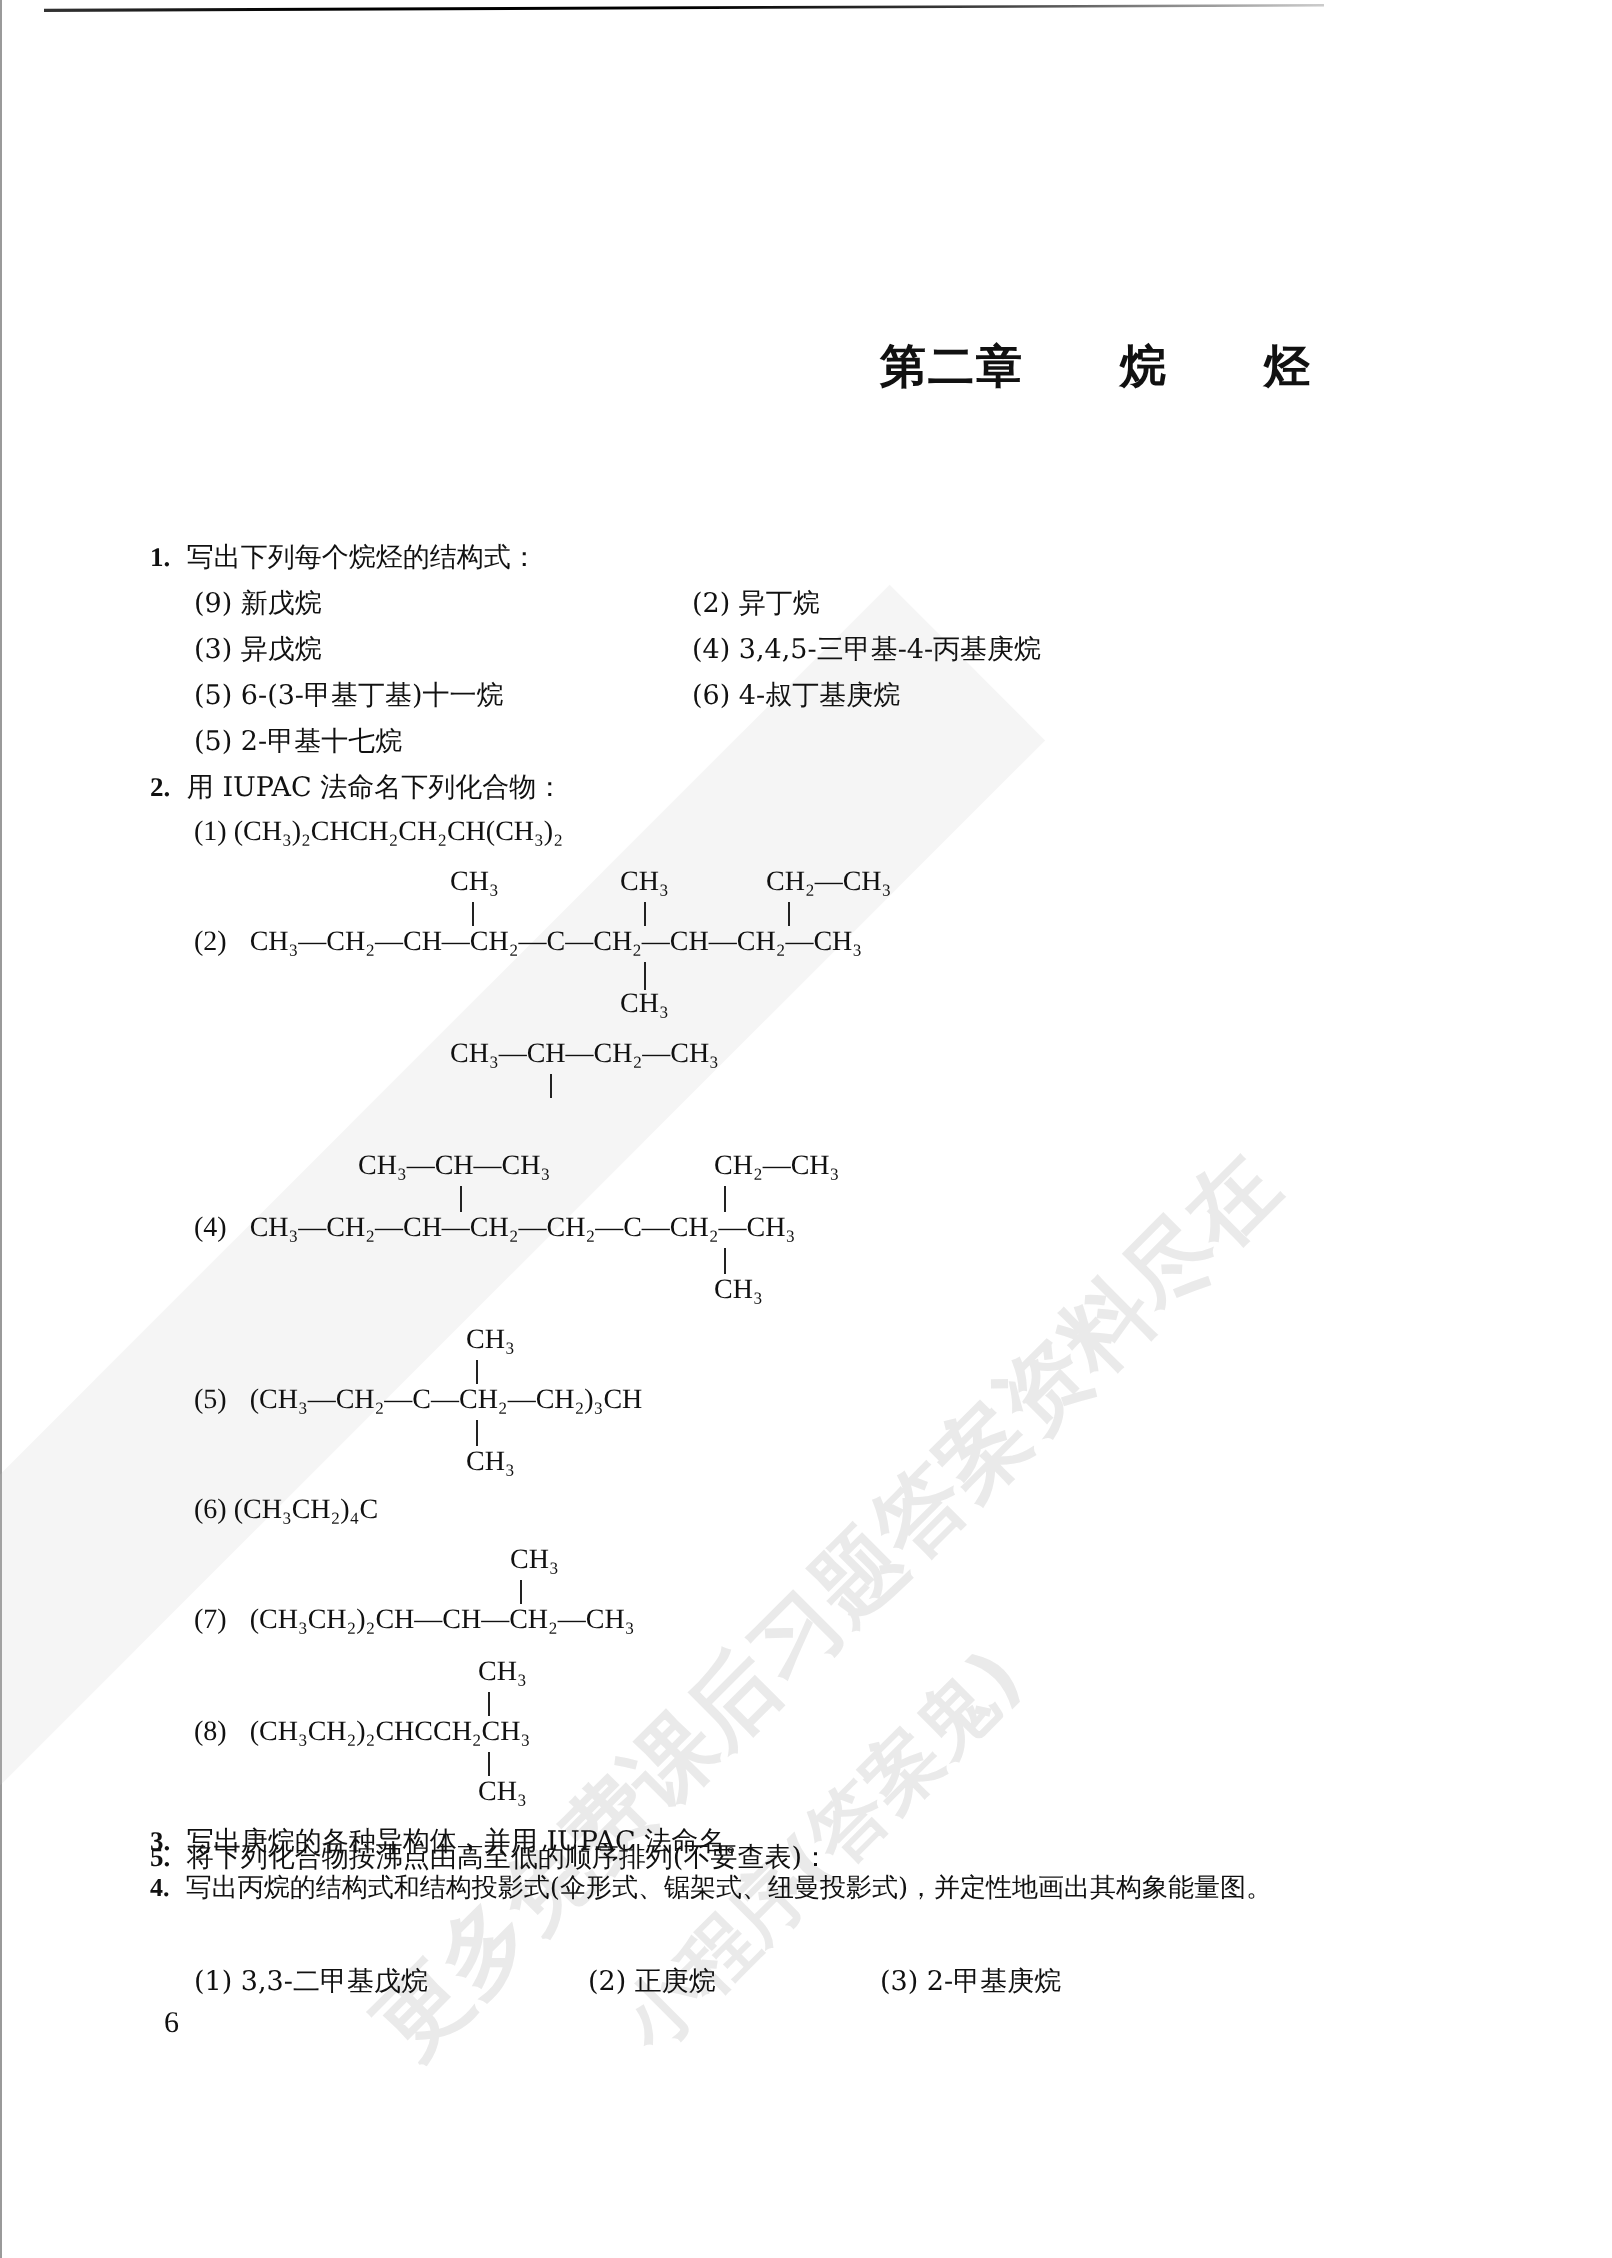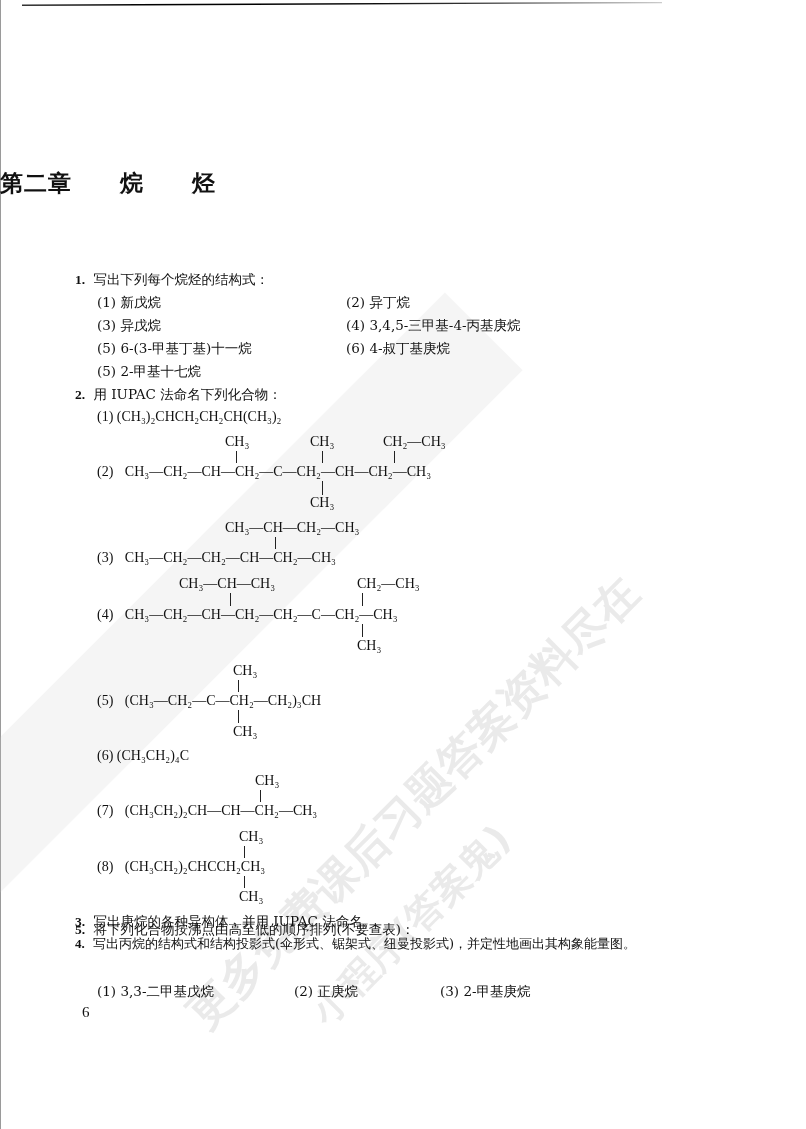--- a/index.html
+++ b/index.html
@@ -3,21 +3,21 @@
 <meta charset="utf-8">
 <style>
   html, body { margin: 0; padding: 0; background: #ffffff; }
   body { width: 806px; height: 1129px; position: relative; overflow: hidden;
          font-family: "DejaVu Serif", "Liberation Serif", serif; color: #111; }
   .page { position: absolute; left: 0; top: 0; width: 806px; height: 1129px; background: #fff; }
   .left-edge { position: absolute; left: 0; top: 0; width: 1px; height: 1129px; background: #9a9a9a; }
   .top-rule { position: absolute; left: 22px; top: 2px; width: 640px; height: 4px;
               background: linear-gradient(90deg, #333 0%, #000 20%, #000 50%, #444 75%, #ccc 100%);
               clip-path: polygon(0 60%, 100% 0, 100% 30%, 0 100%); }
-  .title { position: absolute; left: 0; width: 656px; top: 168px; text-align: left;
+  .title { position: absolute; left: 0; width: 656px; top: 168px; text-align: right;
            font-family: "DejaVu Sans", "Liberation Sans", sans-serif; font-weight: bold;
            font-size: 23px; letter-spacing: 1px; }
   .title span { display: inline-block; }
   .t { position: absolute; white-space: nowrap; font-size: 13.5px; line-height: 16px; }
   .q { font-weight: bold; font-family: "Liberation Serif", serif; margin-right: 4px; }
   .chem { font-family: "Liberation Serif", "DejaVu Serif", serif; font-size: 14px; }
   .vline { position: absolute; width: 1px; background: #222; }
   .watermark { position: absolute; left: 150px; top: 480px; width: 620px;
                transform: rotate(-45deg); transform-origin: left top;
                color: rgba(160,160,160,0.22); font-family: "DejaVu Sans", sans-serif;
@@ -42,21 +42,21 @@
     <span style="width:30px"></span>
     <span>烷</span>
     <span style="width:30px"></span>
     <span>烃</span>
   </div>
 
   <div class="t" style="left:75px; top:271px;">
     <span class="q">1.</span>
     <span>写出下列每个烷烃的结构式：</span>
   </div>
-  <div class="t" style="left:97px; top:294px;">(1) 新戊烷</div>
+  <div class="t" style="left:97px; top:294px;">(9) 新戊烷</div>
   <div class="t" style="left:346px; top:294px;">(2) 异丁烷</div>
   <div class="t" style="left:97px; top:317px;">(3) 异戊烷</div>
   <div class="t" style="left:346px; top:317px;">(4) 3,4,5-三甲基-4-丙基庚烷</div>
   <div class="t" style="left:97px; top:340px;">(5) 6-(3-甲基丁基)十一烷</div>
   <div class="t" style="left:346px; top:340px;">(6) 4-叔丁基庚烷</div>
   <div class="t" style="left:97px; top:363px;">(5) 2-甲基十七烷</div>
 
   <div class="t" style="left:75px; top:386px;">
     <span class="q">2.</span>
     <span>用 IUPAC 法命名下列化合物：</span>
@@ -75,24 +75,20 @@
   <div class="vline" style="left:394px; top:451px; height:12px;"></div>
   <div class="t chem" style="left:97px; top:464px;">
     <span>(2)</span>
     <span style="margin-left:8px">CH₃—CH₂—CH—CH₂—C—CH₂—CH—CH₂—CH₃</span>
   </div>
   <div class="vline" style="left:322px; top:481px; height:14px;"></div>
   <div class="t chem" style="left:310px; top:495px;">CH₃</div>
 
   <div class="t chem" style="left:225px; top:520px;">CH₃—CH—CH₂—CH₃</div>
   <div class="vline" style="left:275px; top:537px; height:12px;"></div>
-  <div class="t chem" style="left:97px; top:550px;">
-    <span>(3)</span>
-    <span style="margin-left:8px">CH₃—CH₂—CH₂—CH—CH₂—CH₃</span>
-  </div>
 
   <div class="t chem" style="left:179px; top:576px;">CH₃—CH—CH₃</div>
   <div class="t chem" style="left:357px; top:576px;">CH₂—CH₃</div>
   <div class="vline" style="left:230px; top:593px; height:13px;"></div>
   <div class="vline" style="left:362px; top:593px; height:13px;"></div>
   <div class="t chem" style="left:97px; top:607px;">
     <span>(4)</span>
     <span style="margin-left:8px">CH₃—CH₂—CH—CH₂—CH₂—C—CH₂—CH₃</span>
   </div>
   <div class="vline" style="left:362px; top:624px; height:13px;"></div>

